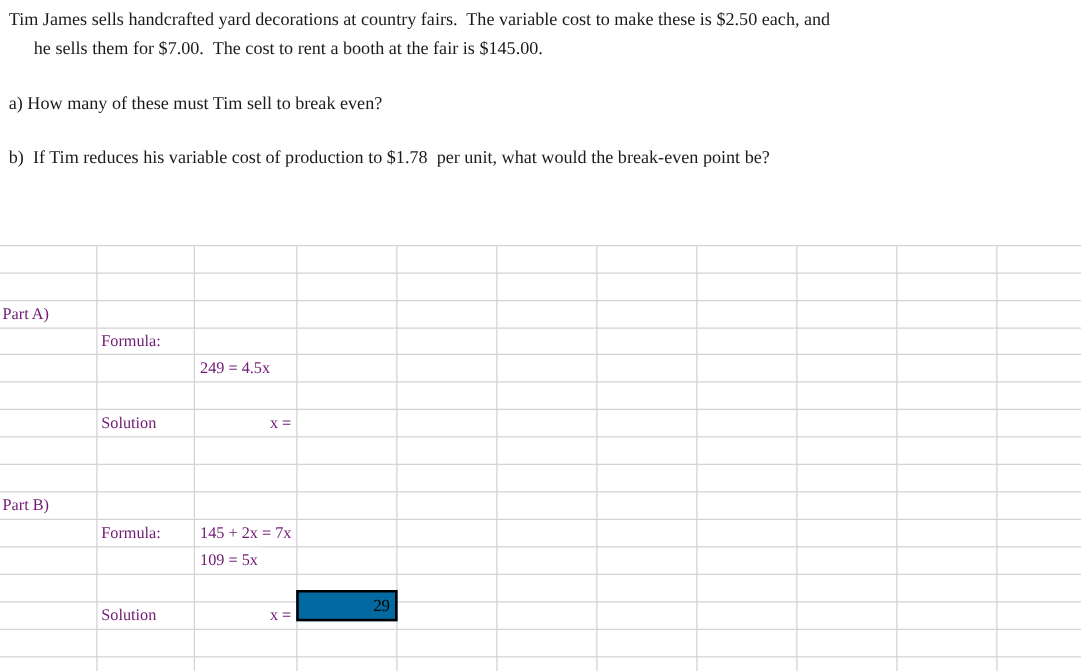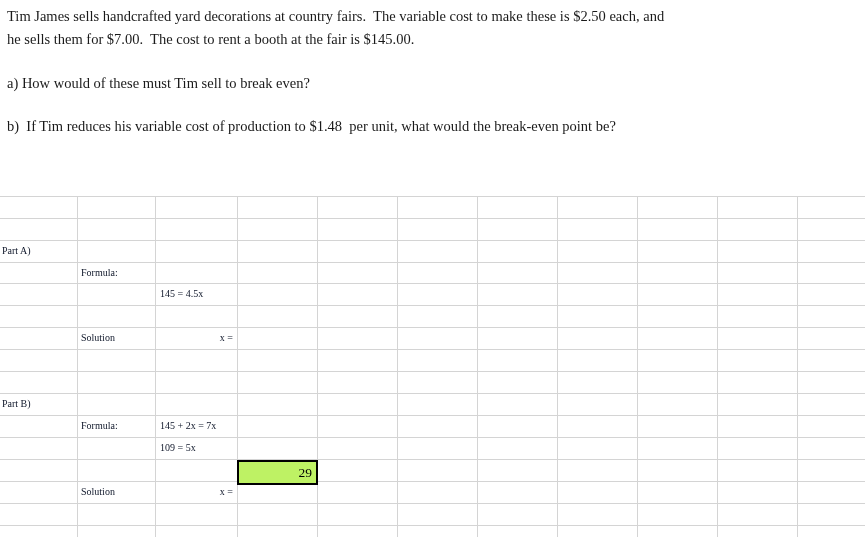--- a/index.html
+++ b/index.html
@@ -19,34 +19,34 @@
   
   .pline {
     position: absolute;
     left: 7px;
     font-size: 14.5px;
     line-height: 17px;
     color: #1a1a1a;
     white-space: pre;
   }
   .pline.l1 { top: 8px; }
-  .pline.l2 { top: 31px; }
+  .pline.l2 { top: 31px; margin-left: 20px; }
   .pline.l3 { top: 75px; }
   .pline.l4 { top: 118px; }
   
   .grid { position: absolute; left: 0; top: 0; width: 865px; height: 537px; }
   .gl { position: absolute; pointer-events: none; }
   
   .cell {
     position: absolute;
     height: 20px;
     line-height: 20px;
-    font-size: 10px;
+    font-size: 13px;
     white-space: pre;
-    color: #0f172a;
+    color: #701a75;
   }
   .cell.overflow { background: #ffffff; padding-right: 3px; }
   .cell.right { text-align: right; }
   .answer-cell {
     position: absolute;
     width: 81px;
     height: 25px;
     box-sizing: border-box;
     border: 2px solid #000000;
     font-size: 13.5px;
@@ -57,22 +57,22 @@
     color: #000000;
   }
 </style>
 </head>
 <body>
 
 <div class="stage">
 
   <div class="pline l1">Tim James sells handcrafted yard decorations at country fairs.  The variable cost to make these is $2.50 each, and</div>
   <div class="pline l2">he sells them for $7.00.  The cost to rent a booth at the fair is $145.00.</div>
-  <div class="pline l3">a) How would of these must Tim sell to break even?</div>
-  <div class="pline l4">b)  If Tim reduces his variable cost of production to $1.48  per unit, what would the break-even point be?</div>
+  <div class="pline l3">a) How many of these must Tim sell to break even?</div>
+  <div class="pline l4">b)  If Tim reduces his variable cost of production to $1.78  per unit, what would the break-even point be?</div>
 
   <div class="grid" id="gridlines">
       <div class="gl" style="left: 0px; top: 196px; width: 865px; height: 1px; background: rgb(212, 212, 212);"></div>
       <div class="gl" style="left: 0px; top: 218px; width: 865px; height: 1px; background: rgb(212, 212, 212);"></div>
       <div class="gl" style="left: 0px; top: 240px; width: 865px; height: 1px; background: rgb(212, 212, 212);"></div>
       <div class="gl" style="left: 0px; top: 262px; width: 865px; height: 1px; background: rgb(212, 212, 212);"></div>
       <div class="gl" style="left: 0px; top: 283px; width: 865px; height: 1px; background: rgb(212, 212, 212);"></div>
       <div class="gl" style="left: 0px; top: 305px; width: 865px; height: 1px; background: rgb(212, 212, 212);"></div>
       <div class="gl" style="left: 0px; top: 327px; width: 865px; height: 1px; background: rgb(212, 212, 212);"></div>
       <div class="gl" style="left: 0px; top: 349px; width: 865px; height: 1px; background: rgb(212, 212, 212);"></div>
@@ -94,34 +94,34 @@
       <div class="gl" style="left: 637px; top: 196px; width: 1px; height: 341px; background: rgb(212, 212, 212);"></div>
       <div class="gl" style="left: 717px; top: 196px; width: 1px; height: 341px; background: rgb(212, 212, 212);"></div>
       <div class="gl" style="left: 797px; top: 196px; width: 1px; height: 341px; background: rgb(212, 212, 212);"></div>
     </div>
 
   <div class="cell" style="left:2px; top:241px;">Part A)</div>
 
   <div class="cell" style="left:81px; top:263px;">Formula:</div>
 
 
-  <div class="cell overflow" style="left:160px; top:284px;">145 = 4.5x</div>
+  <div class="cell overflow" style="left:160px; top:284px;">249 = 4.5x</div>
 
   <div class="cell" style="left:81px; top:328px;">Solution</div>
 
   <div class="cell right" style="left:155px; top:328px; width:78px;">x =</div>
 
 
   <div class="cell" style="left:2px; top:394px;text-align:center;">Part B)</div>
 
   <div class="cell" style="left:81px; top:416px;">Formula:</div>
 
   <div class="cell overflow" style="left:160px; top:416px;">145 + 2x = 7x</div>
 
   <div class="cell overflow" style="left:160px; top:438px;">109 = 5x</div>
 
   <div class="cell" style="left:81px; top:482px;">Solution</div>
 
   <div class="cell right" style="left:155px; top:482px; width:78px;">x =</div>
 
-  <div class="answer-cell highlight-cell" style="left: 237px; top: 460px; background: #bef264;">29</div>
+  <div class="answer-cell highlight-cell" style="left: 237px; top: 472px; background: #0369a1;">29</div>
 
 </div>
 
 </body></html>

